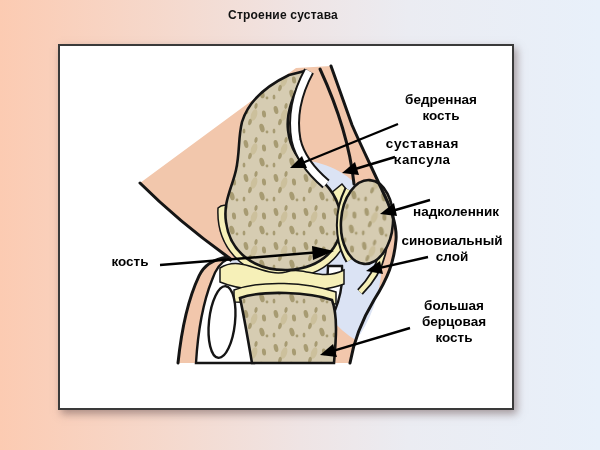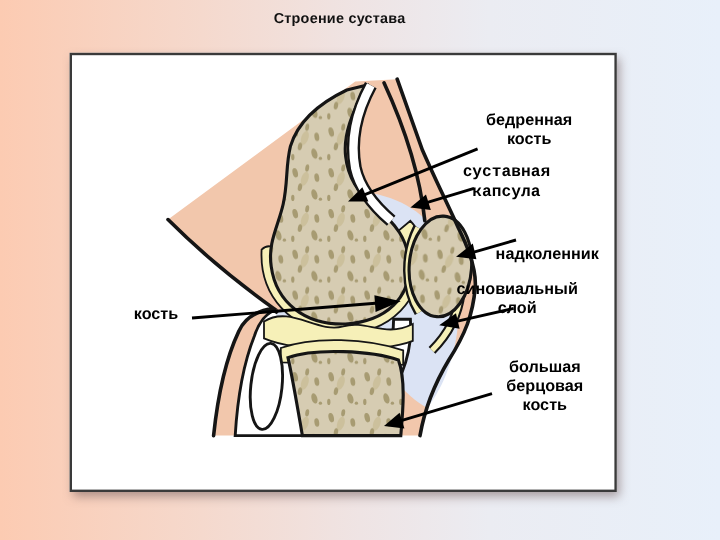--- a/index.html
+++ b/index.html
@@ -130,18 +130,18 @@
     <line class="arrow-line" x1="410" y1="328" x2="331.5" y2="351.3"></line>
     <polygon class="arrow-head" points="320,355 333,344 337,357"></polygon>
   </g>
 </svg>
 
 <div class="lbl" style="left:395px;top:92px;width:92px;">бедренная
 кость</div>
 <div class="lbl" style="left:378px;top:137px;width:88px;font-family:Liberation Mono, monospace;">суставная
 капсула</div>
 <div class="lbl" style="left:403px;top:184px;width:106px;margin-top:20px;">надколенник</div>
-<div class="lbl" style="left:374px;top:233px;width:114px;">синовиальный
+<div class="lbl" style="left:395px;top:233px;width:114px;">синовиальный
 слой</div>
 <div class="lbl" style="left:104px;top:254px;width:52px;">кость</div>
 <div class="lbl" style="left:409px;top:298px;width:90px;">большая
 берцовая
 кость</div>
 
 </body></html>

